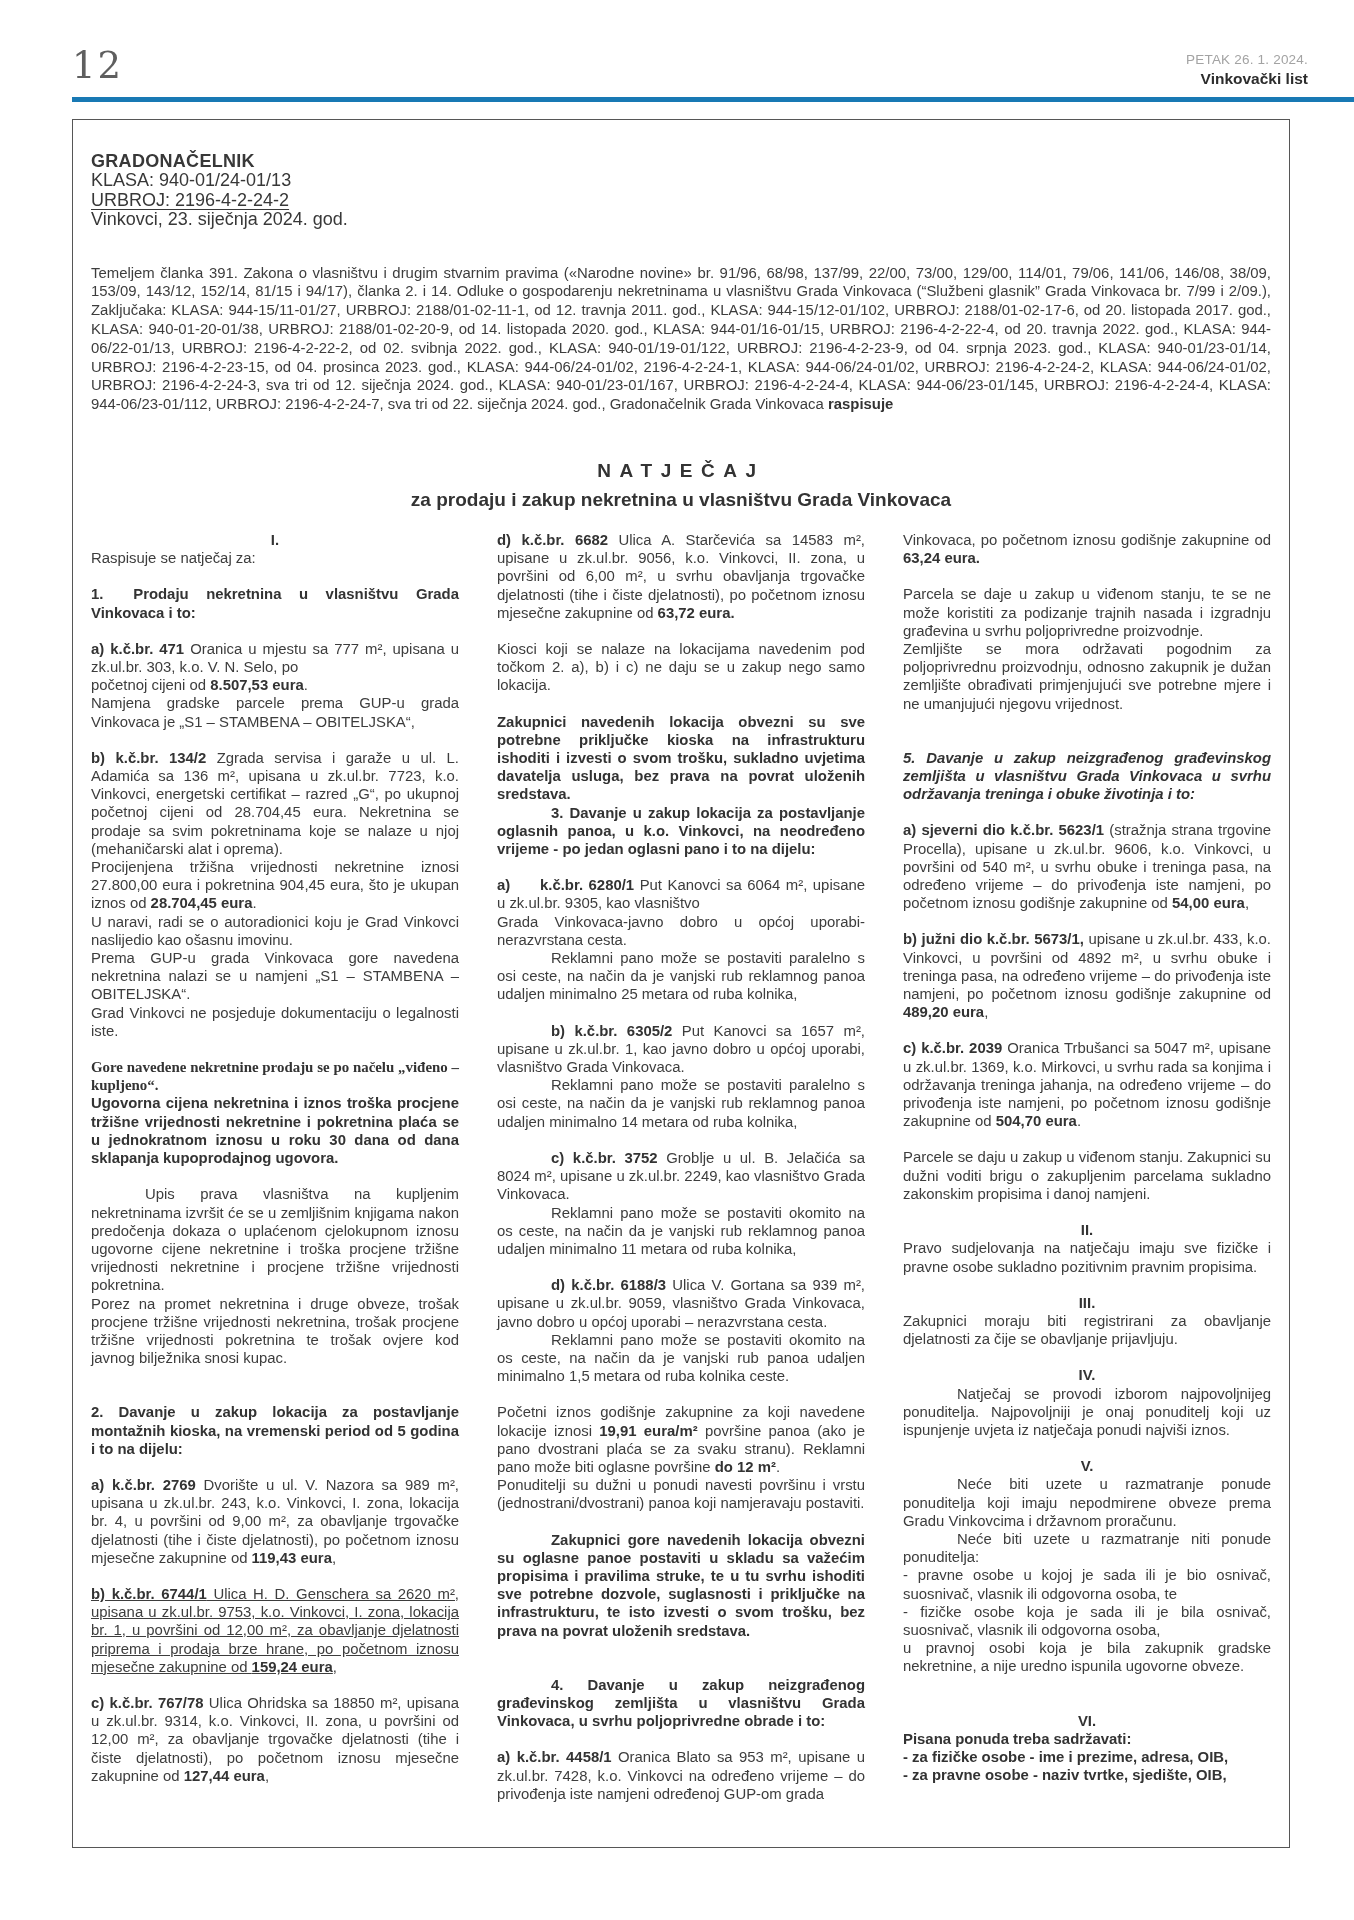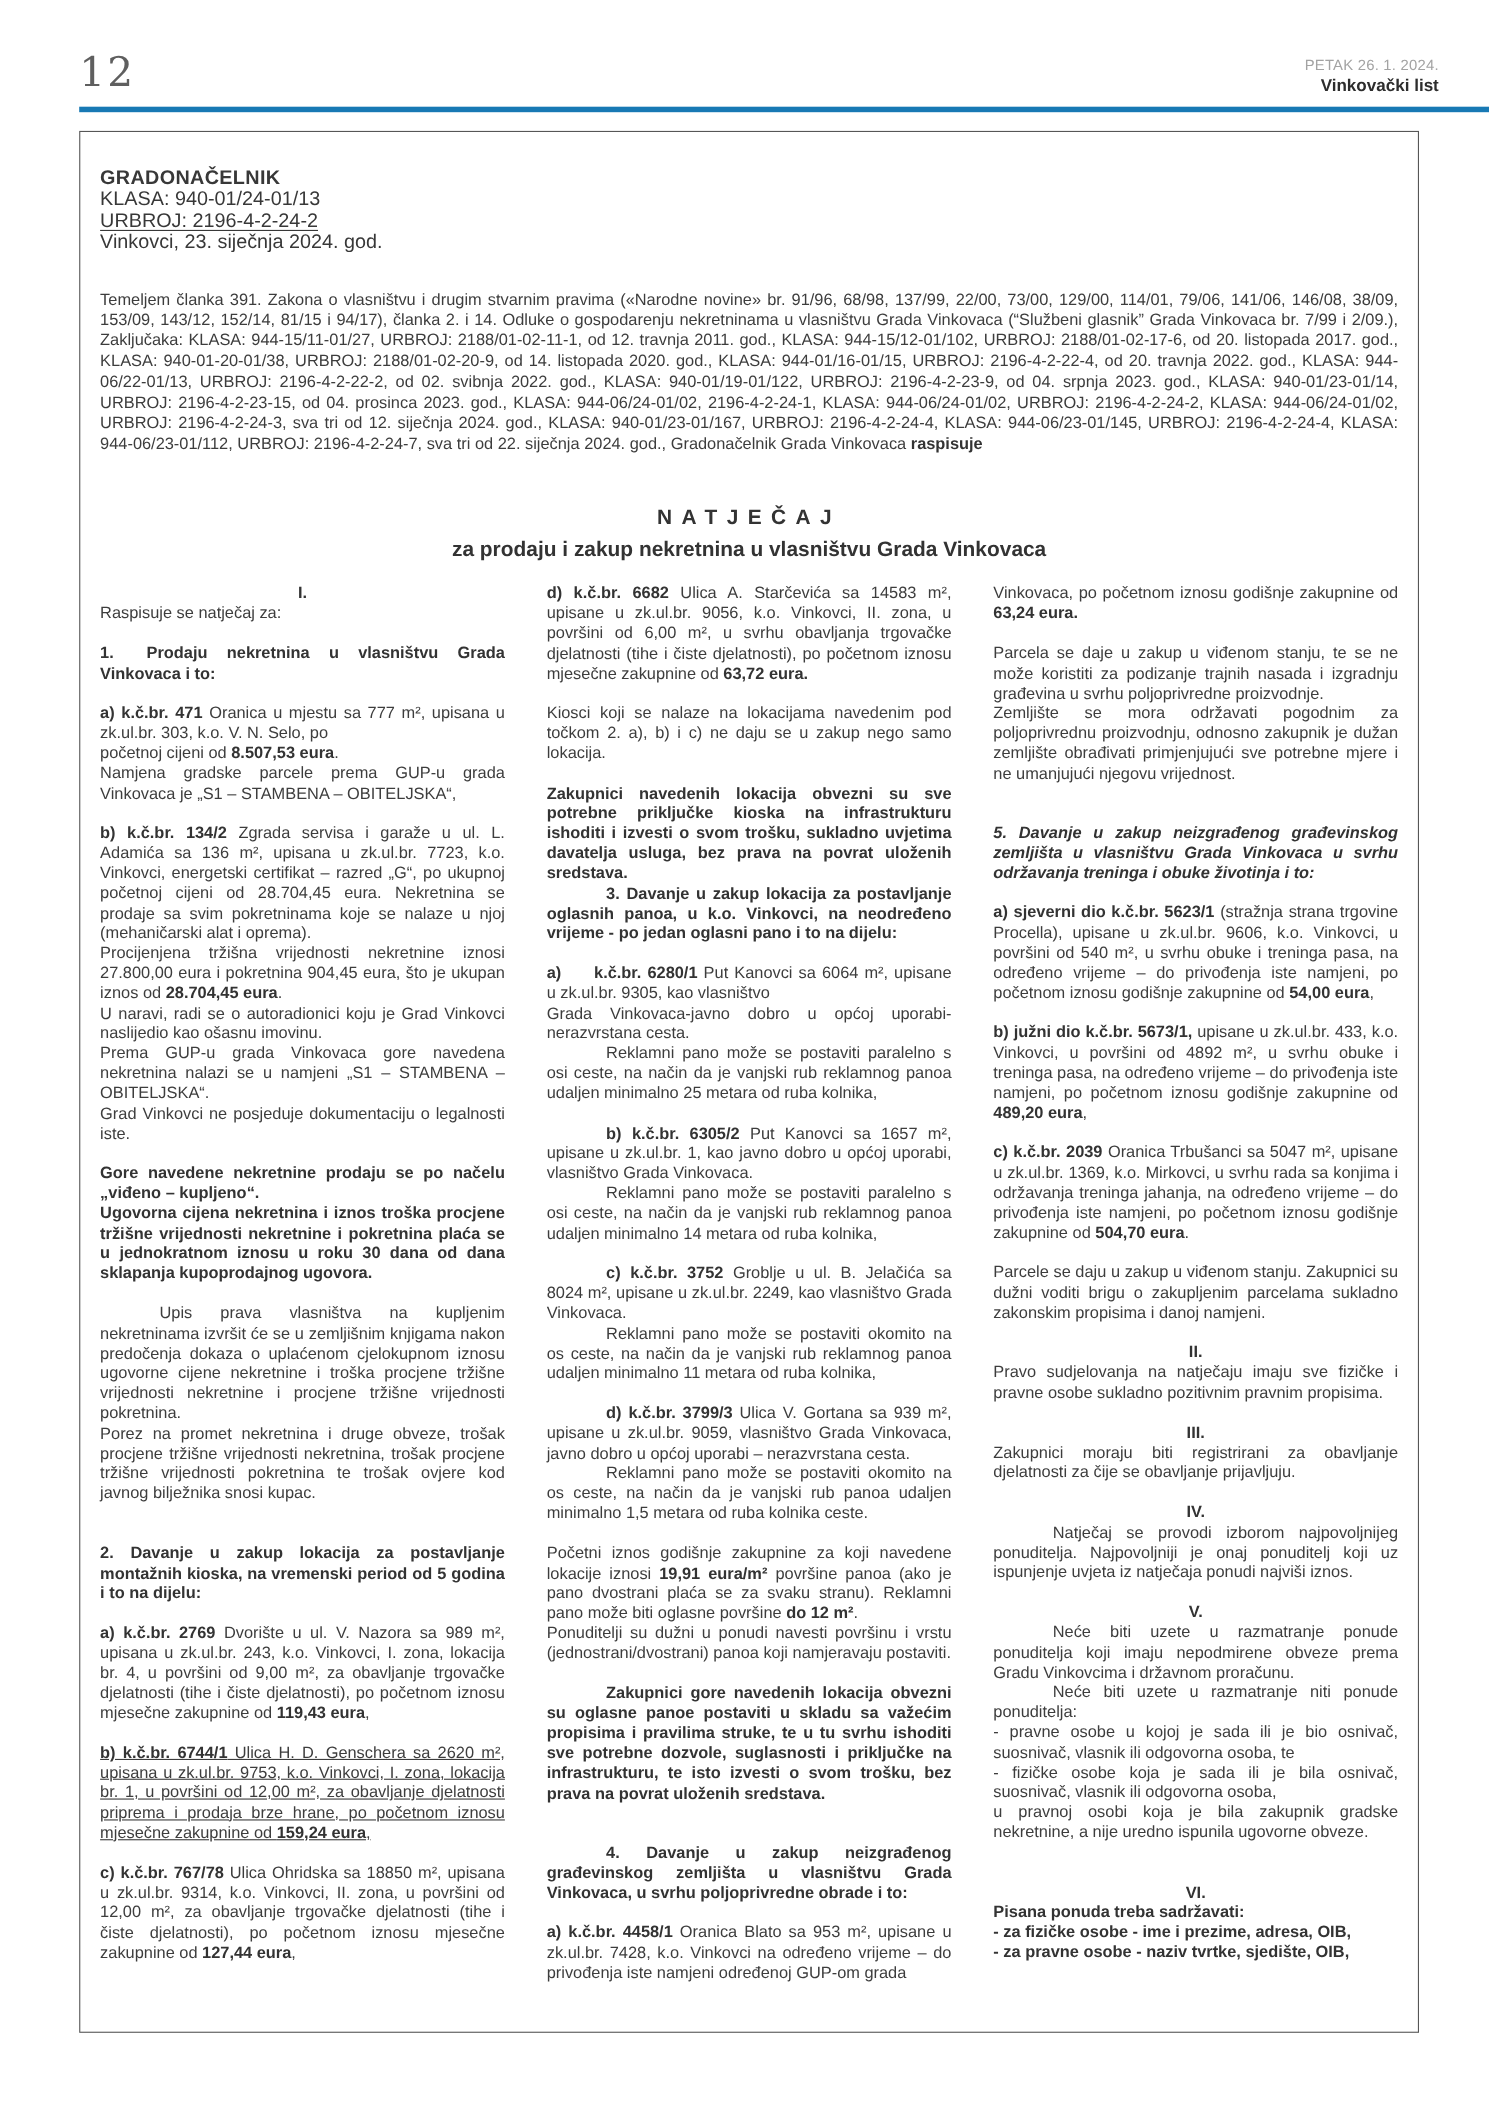--- a/index.html
+++ b/index.html
@@ -86,42 +86,42 @@
           <p><span>Raspisuje se natječaj za:</span></p>
           <p style="margin-top: 18px;"><b>1.  Prodaju nekretnina u vlasništvu Grada Vinkovaca i to:</b></p>
           <p style="margin-top: 18px;"><b>a) k.č.br. 471</b><span> Oranica u mjestu sa 777 m², upisana u zk.ul.br. 303, k.o. V. N. Selo, po</span></p>
           <p><span>početnoj cijeni od </span><b>8.507,53 eura</b><span>.</span></p>
           <p><span>Namjena gradske parcele prema GUP-u grada Vinkovaca je „S1 – STAMBENA – OBITELJSKA“,</span></p>
           <p style="margin-top: 18px;"><b>b) k.č.br. 134/2</b><span> Zgrada servisa i garaže u ul. L. Adamića sa 136 m², upisana u zk.ul.br. 7723, k.o. Vinkovci, energetski certifikat – razred „G“, po ukupnoj početnoj cijeni od 28.704,45 eura. Nekretnina se prodaje sa svim pokretninama koje se nalaze u njoj (mehaničarski alat i oprema).</span></p>
           <p><span>Procijenjena tržišna vrijednosti nekretnine iznosi 27.800,00 eura i pokretnina 904,45 eura, što je ukupan iznos od </span><b>28.704,45 eura</b><span>.</span></p>
           <p><span>U naravi, radi se o autoradionici koju je Grad Vinkovci naslijedio kao ošasnu imovinu.</span></p>
           <p><span>Prema GUP-u grada Vinkovaca gore navedena nekretnina nalazi se u namjeni „S1 – STAMBENA – OBITELJSKA“.</span></p>
           <p><span>Grad Vinkovci ne posjeduje dokumentaciju o legalnosti iste.</span></p>
-          <p style="margin-top: 18px;"><b>Gore navedene nekretnine prodaju se po načelu „viđeno – kupljeno“.</b></p>
+          <p style="margin-top: 18px; font-family: Liberation Serif, serif;"><b>Gore navedene nekretnine prodaju se po načelu „viđeno – kupljeno“.</b></p>
           <p><b>Ugovorna cijena nekretnina i iznos troška procjene tržišne vrijednosti nekretnine i pokretnina plaća se u jednokratnom iznosu u roku 30 dana od dana sklapanja kupoprodajnog ugovora.</b></p>
           <p class="ind" style="margin-top: 18px;"><span>Upis prava vlasništva na kupljenim nekretninama izvršit će se u zemljišnim knjigama nakon predočenja dokaza o uplaćenom cjelokupnom iznosu ugovorne cijene nekretnine i troška procjene tržišne vrijednosti nekretnine i procjene tržišne vrijednosti pokretnina.</span></p>
           <p><span>Porez na promet nekretnina i druge obveze, trošak procjene tržišne vrijednosti nekretnina, trošak procjene tržišne vrijednosti pokretnina te trošak ovjere kod javnog bilježnika snosi kupac.</span></p>
           <p style="margin-top: 36px;"><b>2. Davanje u zakup lokacija za postavljanje montažnih kioska, na vremenski period od 5 godina i to na dijelu:</b></p>
           <p style="margin-top: 18px;"><b>a) k.č.br. 2769</b><span> Dvorište u ul. V. Nazora sa 989 m², upisana u zk.ul.br. 243, k.o. Vinkovci, I. zona, lokacija br. 4, u površini od 9,00 m², za obavljanje trgovačke djelatnosti (tihe i čiste djelatnosti), po početnom iznosu mjesečne zakupnine od </span><b>119,43 eura</b><span>,</span></p>
           <p style="margin-top: 18px; text-decoration: underline;"><b>b) k.č.br. 6744/1</b><span> Ulica H. D. Genschera sa 2620 m², upisana u zk.ul.br. 9753, k.o. Vinkovci, I. zona, lokacija br. 1, u površini od 12,00 m², za obavljanje djelatnosti priprema i prodaja brze hrane, po početnom iznosu mjesečne zakupnine od </span><b>159,24 eura</b><span>,</span></p>
           <p style="margin-top: 18px;"><b>c) k.č.br. 767/78</b><span> Ulica Ohridska sa 18850 m², upisana u zk.ul.br. 9314, k.o. Vinkovci, II. zona, u površini od 12,00 m², za obavljanje trgovačke djelatnosti (tihe i čiste djelatnosti), po početnom iznosu mjesečne zakupnine od </span><b>127,44 eura</b><span>,</span></p>
         </div>
       <div class="col">
           <p><b>d) k.č.br. 6682</b><span> Ulica A. Starčevića  sa 14583 m², upisane u zk.ul.br. 9056, k.o. Vinkovci, II. zona, u površini od 6,00 m², u svrhu obavljanja trgovačke djelatnosti (tihe i čiste djelatnosti), po početnom iznosu mjesečne zakupnine od </span><b>63,72 eura.</b></p>
           <p style="margin-top: 18px;"><span>Kiosci koji se nalaze na lokacijama navedenim pod točkom 2. a), b) i c) ne daju se u zakup nego samo lokacija.</span></p>
           <p style="margin-top: 18px;"><b>Zakupnici navedenih lokacija obvezni su sve potrebne priključke kioska na infrastrukturu ishoditi i izvesti o svom trošku, sukladno uvjetima davatelja usluga, bez prava na povrat uloženih sredstava.</b></p>
           <p class="ind"><b>3. Davanje u zakup lokacija za postavljanje oglasnih panoa, u k.o. Vinkovci, na neodređeno vrijeme - po jedan oglasni pano i to na dijelu:</b></p>
           <p style="margin-top: 18px;"><b>a)  k.č.br. 6280/1</b><span> Put Kanovci sa 6064 m², upisane u zk.ul.br. 9305, kao vlasništvo</span></p>
           <p><span>Grada Vinkovaca-javno dobro u općoj uporabi-nerazvrstana cesta.</span></p>
           <p class="ind"><span>Reklamni pano može se postaviti paralelno s osi ceste, na način da je vanjski rub reklamnog panoa udaljen minimalno 25 metara od ruba kolnika,</span></p>
           <p class="ind" style="margin-top: 18px;"><b>b) k.č.br. 6305/2</b><span> Put Kanovci sa 1657 m², upisane u zk.ul.br. 1, kao javno dobro u općoj uporabi, vlasništvo Grada Vinkovaca.</span></p>
           <p class="ind"><span>Reklamni pano može se postaviti paralelno s osi ceste, na način da je vanjski rub reklamnog  panoa udaljen minimalno 14 metara od ruba kolnika,</span></p>
           <p class="ind" style="margin-top: 18px;"><b>c) k.č.br. 3752</b><span> Groblje u ul. B. Jelačića sa 8024 m², upisane u zk.ul.br. 2249, kao vlasništvo Grada Vinkovaca.</span></p>
           <p class="ind"><span>Reklamni pano može se postaviti okomito na os ceste, na način da je vanjski rub reklamnog panoa udaljen minimalno 11 metara od ruba kolnika,</span></p>
-          <p class="ind" style="margin-top: 18px;"><b>d) k.č.br. 3799/3</b><span> Ulica V. Gortana sa 939 m², upisane u zk.ul.br. 9059, vlasništvo Grada Vinkovaca, javno dobro u općoj uporabi – nerazvrstana cesta.</span></p>
+          <p class="ind" style="margin-top: 18px;"><b>d) k.č.br. 6188/3</b><span> Ulica V. Gortana sa 939 m², upisane u zk.ul.br. 9059, vlasništvo Grada Vinkovaca, javno dobro u općoj uporabi – nerazvrstana cesta.</span></p>
           <p class="ind"><span>Reklamni pano može se postaviti okomito na os ceste, na način da je vanjski rub panoa udaljen minimalno 1,5 metara od ruba kolnika ceste.</span></p>
           <p style="margin-top: 18px;"><span>Početni iznos godišnje zakupnine za koji navedene lokacije iznosi </span><b>19,91 eura/m²</b><span> površine panoa (ako je pano dvostrani plaća se za svaku stranu). Reklamni pano može biti oglasne površine </span><b>do 12 m²</b><span>.</span></p>
           <p><span>Ponuditelji su dužni u ponudi navesti površinu i vrstu (jednostrani/dvostrani) panoa koji namjeravaju postaviti.</span></p>
           <p class="ind" style="margin-top: 18px;"><b>Zakupnici gore navedenih lokacija obvezni su oglasne panoe postaviti u skladu sa važećim propisima i pravilima struke, te u tu svrhu ishoditi sve potrebne dozvole, suglasnosti i priključke na infrastrukturu, te isto izvesti o svom trošku, bez prava na povrat uloženih sredstava.</b></p>
           <p class="ind" style="margin-top: 36px;"><b>4. Davanje u zakup neizgrađenog građevinskog zemljišta u vlasništvu Grada Vinkovaca, u svrhu poljoprivredne obrade i to:</b></p>
           <p style="margin-top: 18px;"><b>a) k.č.br. 4458/1</b><span> Oranica Blato sa 953 m², upisane u zk.ul.br. 7428, k.o. Vinkovci na određeno vrijeme – do privođenja iste namjeni određenoj GUP-om grada</span></p>
         </div>
       <div class="col">
           <p><span>Vinkovaca, po početnom iznosu godišnje zakupnine od </span><b>63,24 eura.</b></p>
           <p style="margin-top: 18px;"><span>Parcela se daje u zakup u viđenom stanju, te se ne može koristiti za podizanje trajnih nasada i izgradnju građevina u svrhu poljoprivredne proizvodnje.</span></p>

